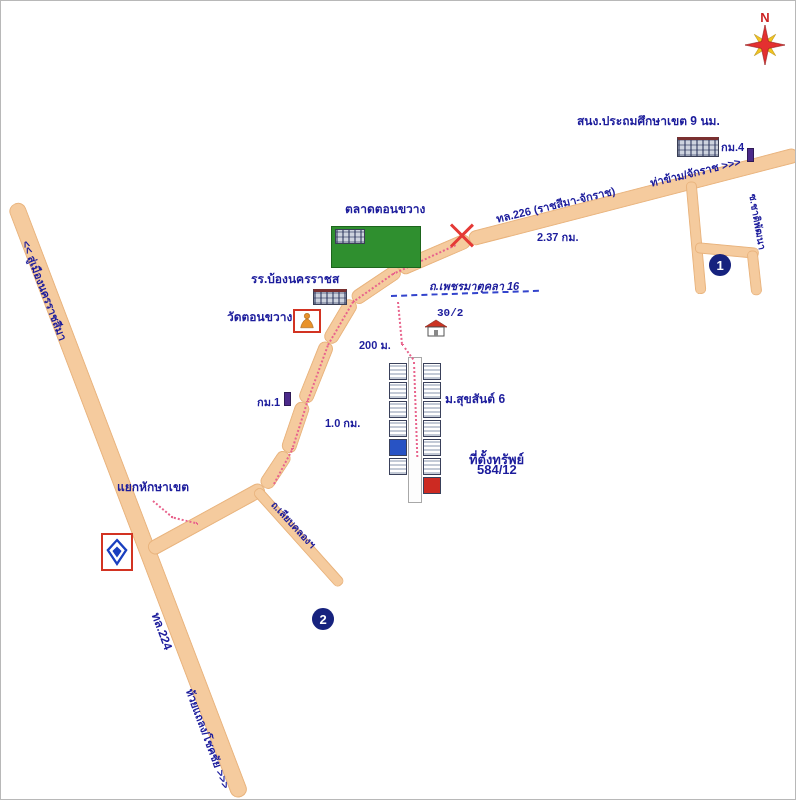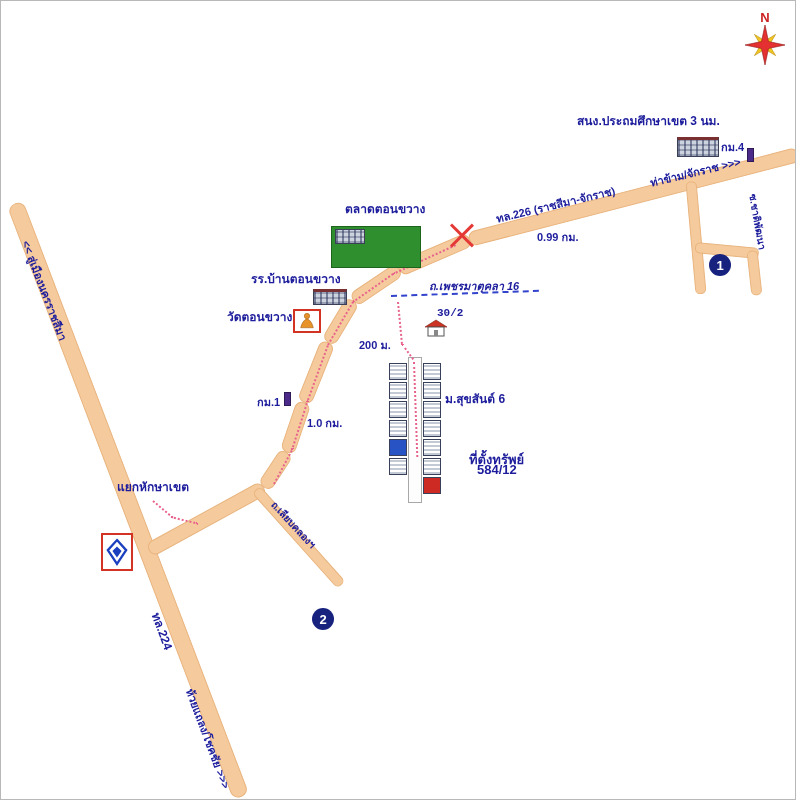--- a/index.html
+++ b/index.html
@@ -139,40 +139,40 @@
   <div class="circle-marker" style="left:311px;top:607px;">2</div>
 
   <svg class="icon-abs" style="left:738px;top:8px;" width="52" height="58" viewBox="0 0 52 58">
     <text x="26" y="13" fill="#cc2222" font-size="13" font-weight="bold" text-anchor="middle">N</text>
     <g transform="translate(26,36)">
       <polygon points="0,-15 3,-3 15,0 3,3 0,15 -3,3 -15,0 -3,-3" fill="#f4c520" stroke="#b89010" stroke-width="0.6" transform="rotate(45)"></polygon>
       <polygon points="0,-20 3.5,-3.5 20,0 3.5,3.5 0,20 -3.5,3.5 -20,0 -3.5,-3.5" fill="#e43030" stroke="#8f1515" stroke-width="0.6"></polygon>
     </g>
   </svg>
 
-  <span class="lbl" style="left:576px;top:114px;">สนง.ประถมศึกษาเขต 3 นม.</span>
+  <span class="lbl" style="left:576px;top:114px;">สนง.ประถมศึกษาเขต 9 นม.</span>
   <span class="lbl small" style="left:720px;top:140px;">กม.4</span>
 
   <span class="lbl small" style="left:494px;top:212px;transform:rotate(-13.5deg);">ทล.226 (ราชสีมา-จักราช)</span>
   <span class="lbl small" style="left:648px;top:176px;transform:rotate(-13.5deg);">ท่าข้าม/จักราช &gt;&gt;&gt;</span>
-  <span class="lbl small" style="left:536px;top:230px;">0.99 กม.</span>
+  <span class="lbl small" style="left:536px;top:230px;">2.37 กม.</span>
 
   <span class="lbl" style="left:344px;top:202px;">ตลาดตอนขวาง</span>
-  <span class="lbl" style="left:250px;top:272px;">รร.บ้านตอนขวาง</span>
+  <span class="lbl" style="left:250px;top:272px;">รร.บ้องนครราชส</span>
   <span class="lbl" style="left:226px;top:310px;">วัดตอนขวาง</span>
 
   <span class="lbl small" style="left:428px;top:279px;font-style:italic;">ถ.เพชรมาตุคลา 16</span>
   <span class="lbl small" style="left:358px;top:338px;">200 ม.</span>
   <span class="lbl small" style="left:436px;top:306px;font-family:Liberation Mono, monospace;">30/2</span>
 
   <span class="lbl" style="left:444px;top:392px;">ม.สุขสันต์ 6</span>
   <span class="lbl big" style="left:468px;top:452px;">ที่ตั้งทรัพย์</span>
   <span class="lbl big" style="left:476px;top:462px;text-align:center;">584/12</span>
 
-  <span class="lbl small" style="left:306px;top:416px;">1.0 กม.</span>
+  <span class="lbl small" style="left:324px;top:416px;">1.0 กม.</span>
   <span class="lbl small" style="left:256px;top:395px;">กม.1</span>
 
   <span class="lbl" style="left:116px;top:480px;">แยกหักษาเขต</span>
 
   <span class="lbl" style="left:160px;top:610px;transform:rotate(70deg);">ทล.224</span>
   <span class="lbl small" style="left:30px;top:238px;transform:rotate(69deg);">&lt;&lt; สู่เมืองนครราชสีมา</span>
   <span class="lbl small" style="left:194px;top:686px;transform:rotate(69.5deg);">ห้วยแถลง/โชคชัย &gt;&gt;&gt;</span>
 
   <span class="lbl tiny" style="left:757px;top:192px;transform:rotate(80deg);">ซ.ชาติพัฒนา</span>
   <span class="lbl tiny" style="left:276px;top:498px;transform:rotate(47deg);">ถ.เลียบคลองฯ</span>

